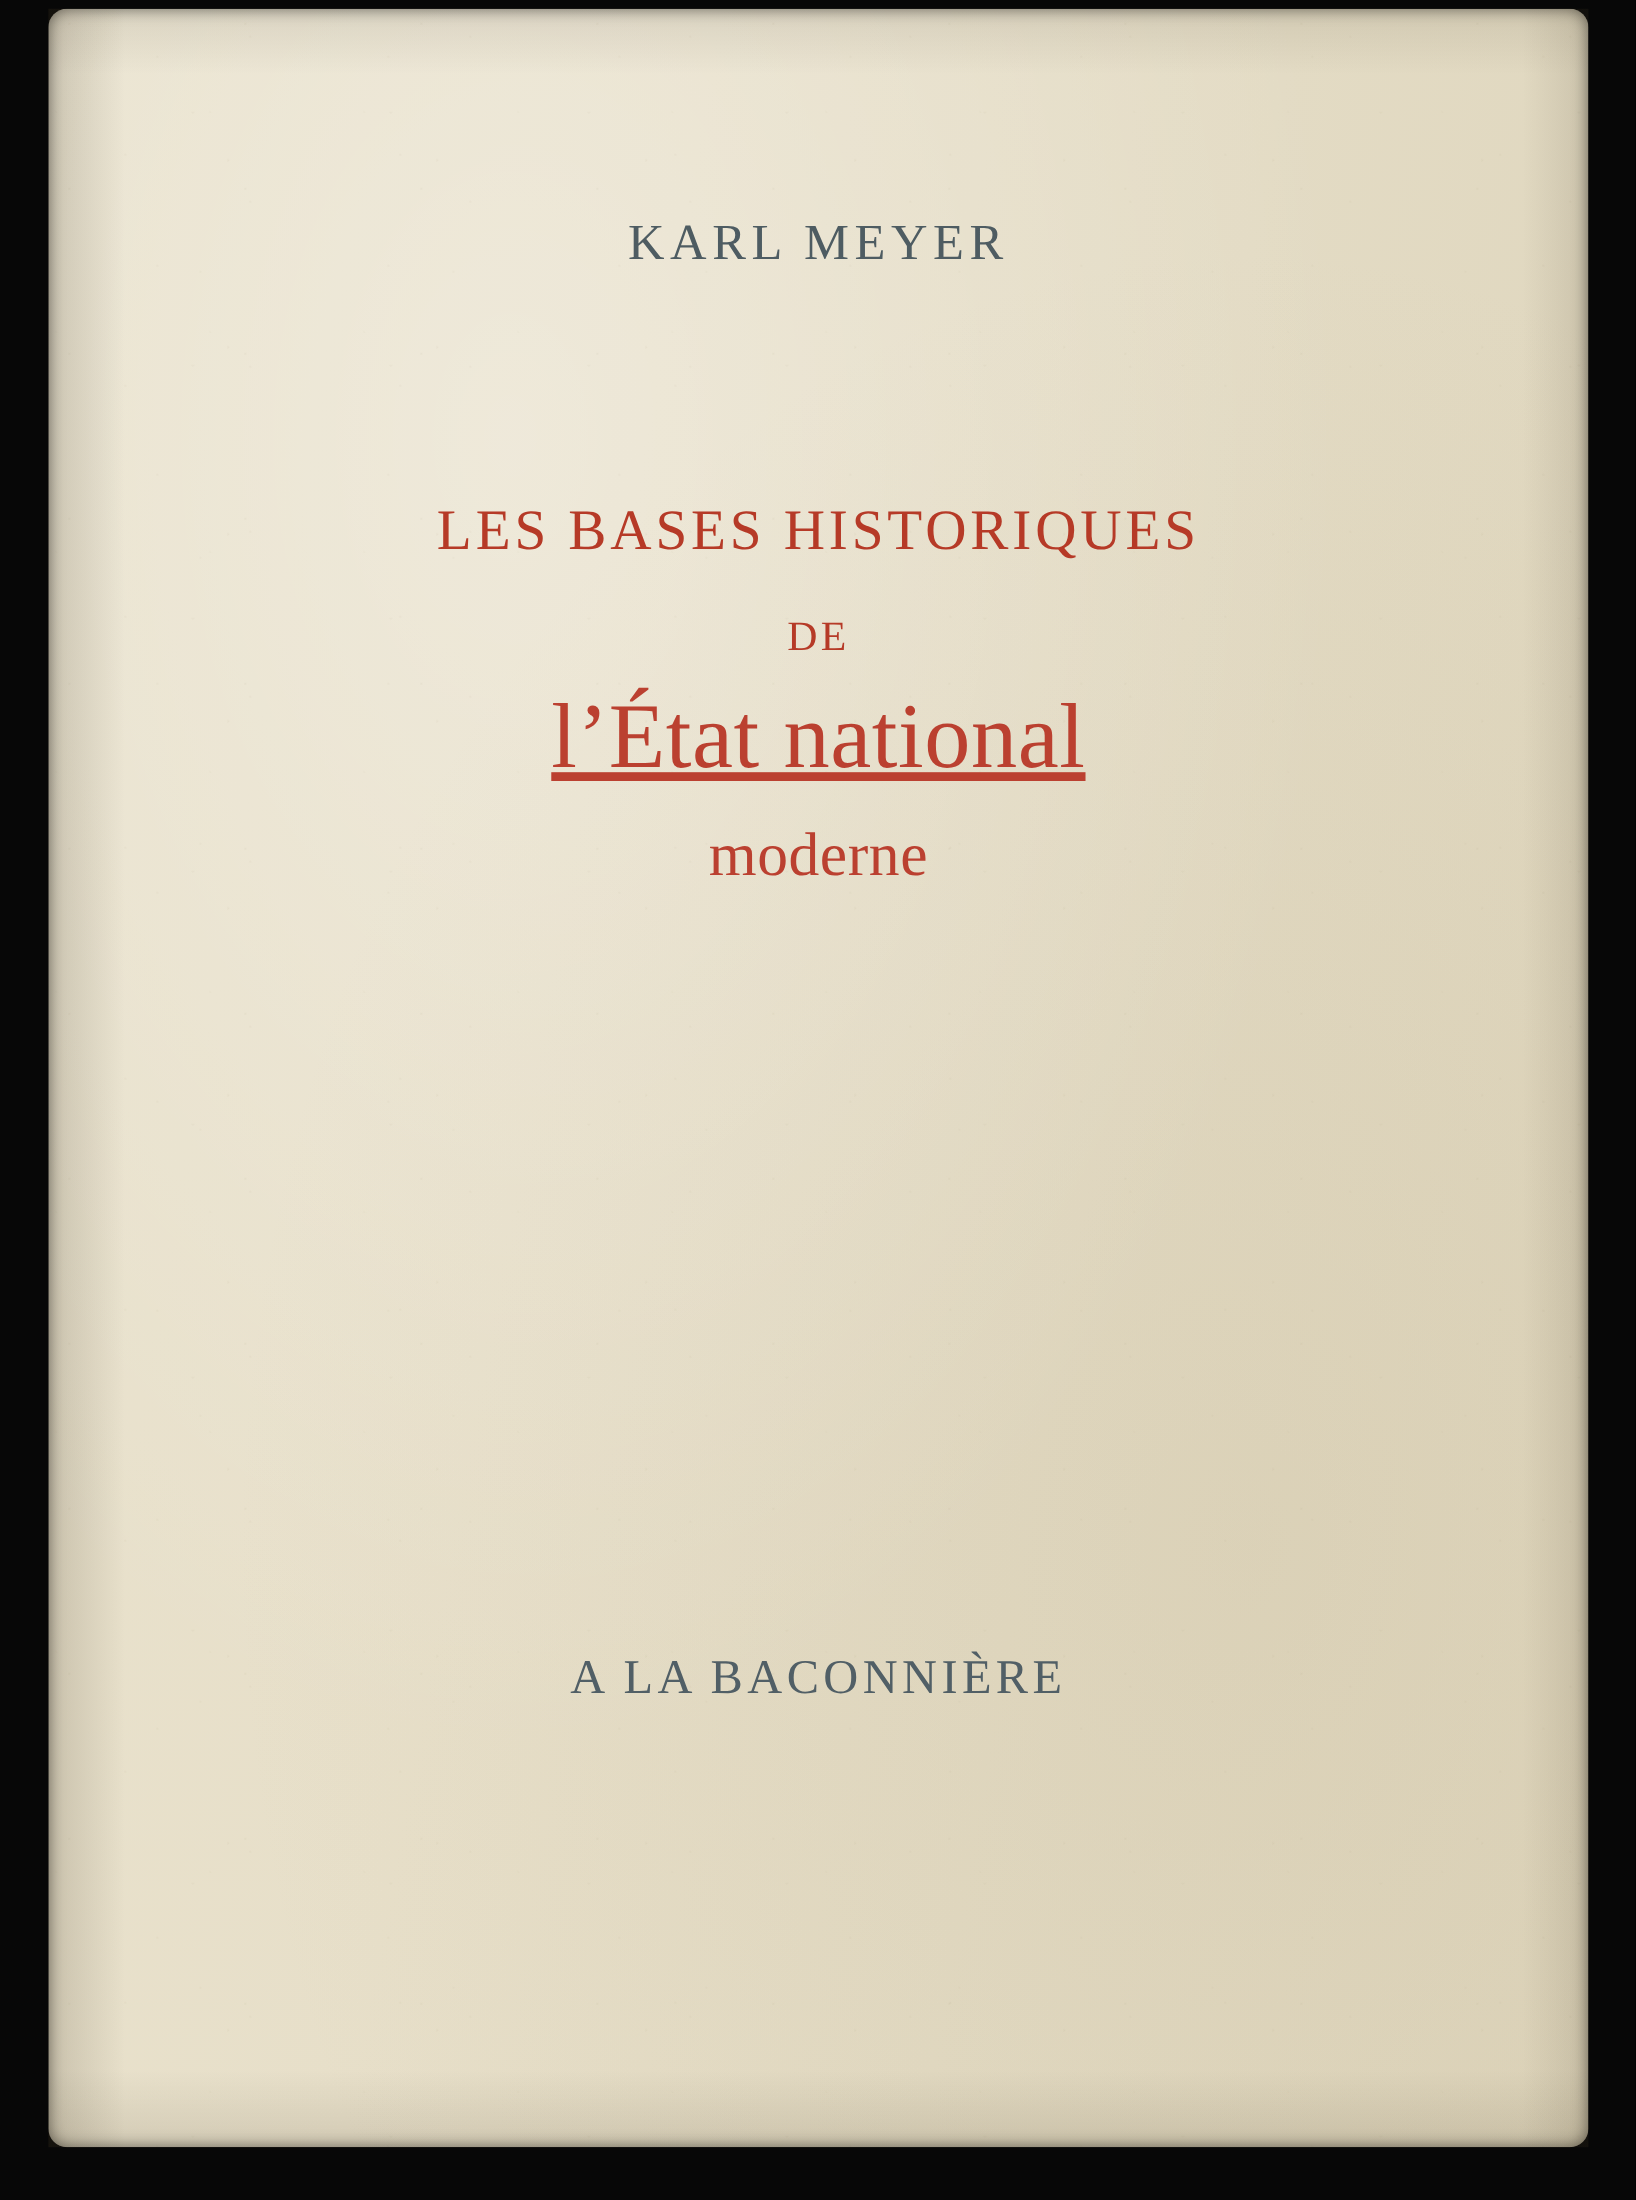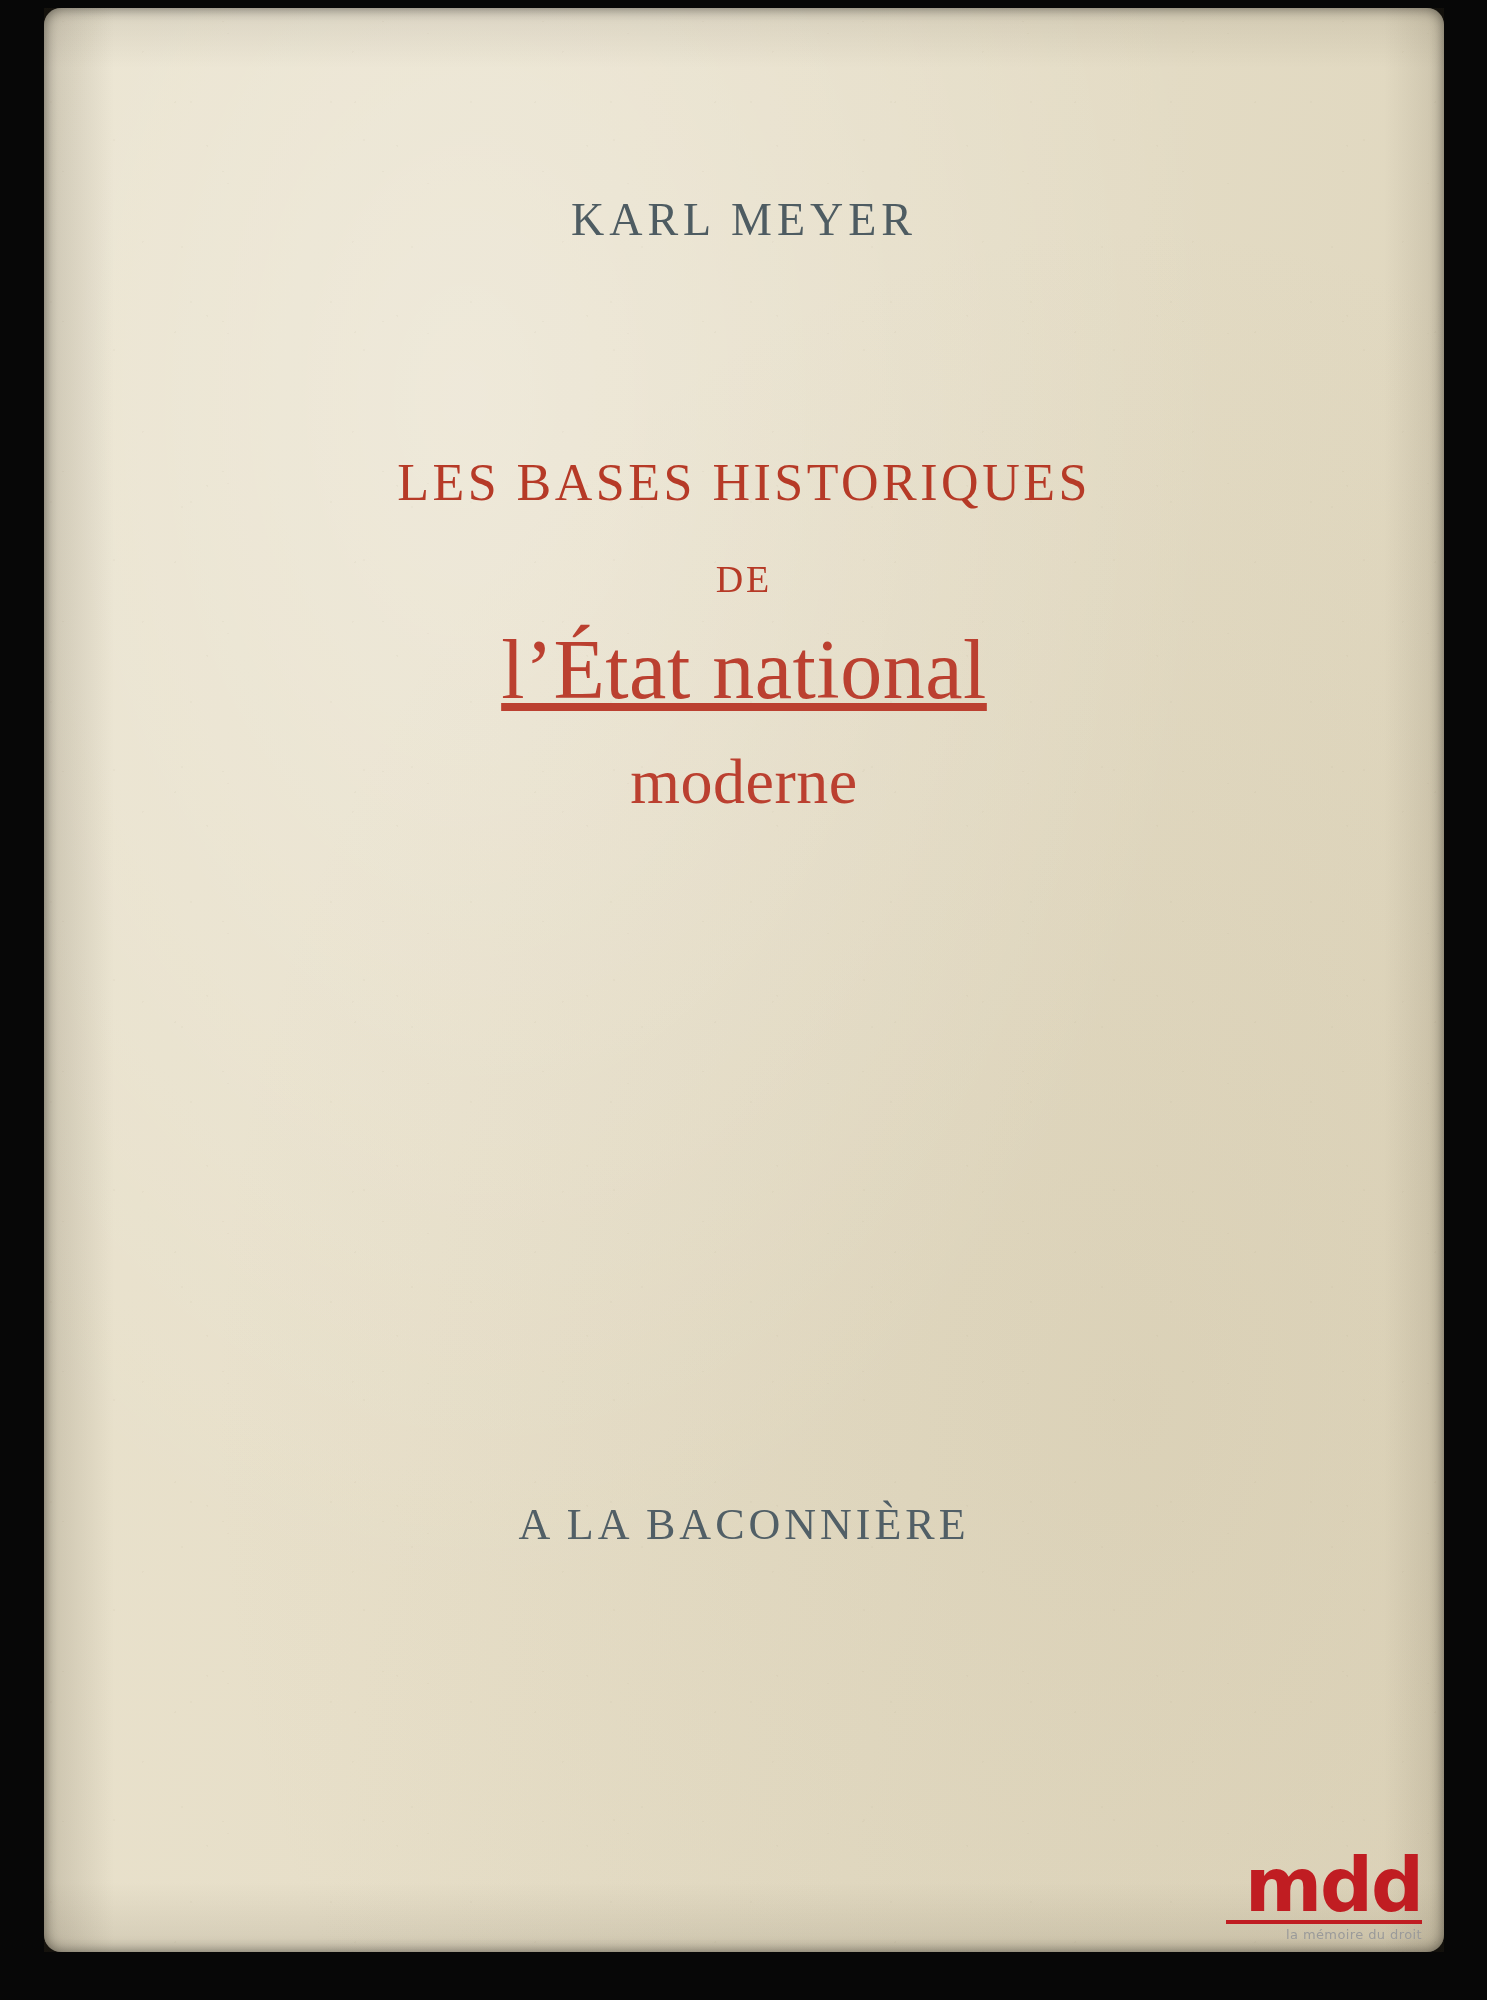--- a/index.html
+++ b/index.html
@@ -99,21 +99,21 @@
   }
   #title-line-3 {
     top: 618px;
     font-size: 84px;
     letter-spacing: 0.5px;
     color: #bb4030;
     text-decoration: underline;
   }
   #title-line-4 {
     top: 740px;
-    font-size: 64px;
+    font-size: 56px;
     letter-spacing: 0.5px;
     color: #bb4030;
   }
 
   #publisher-line {
     top: 1494px;
     font-size: 44px;
     letter-spacing: 4px;
     color: #515f66;
     text-transform: uppercase;
@@ -164,19 +164,14 @@
   <div class="cover-text" id="title-line-2">DE</div>
 
   <div class="cover-text" id="title-line-1">LES BASES HISTORIQUES</div>
 
   <div class="cover-text" id="title-line-3">l’État national</div>
 
   <div class="cover-text" id="title-line-4">moderne</div>
 
   <div class="cover-text" id="publisher-line">A LA BACONNIÈRE</div>
 
-  <div id="mdd-watermark">
-    <div id="mdd-logo-letters">mdd</div>
-    <div id="mdd-rule"></div>
-    <div id="mdd-tagline">la mémoire du droit</div>
-  </div>
 
 </div>
 
 </body></html>

